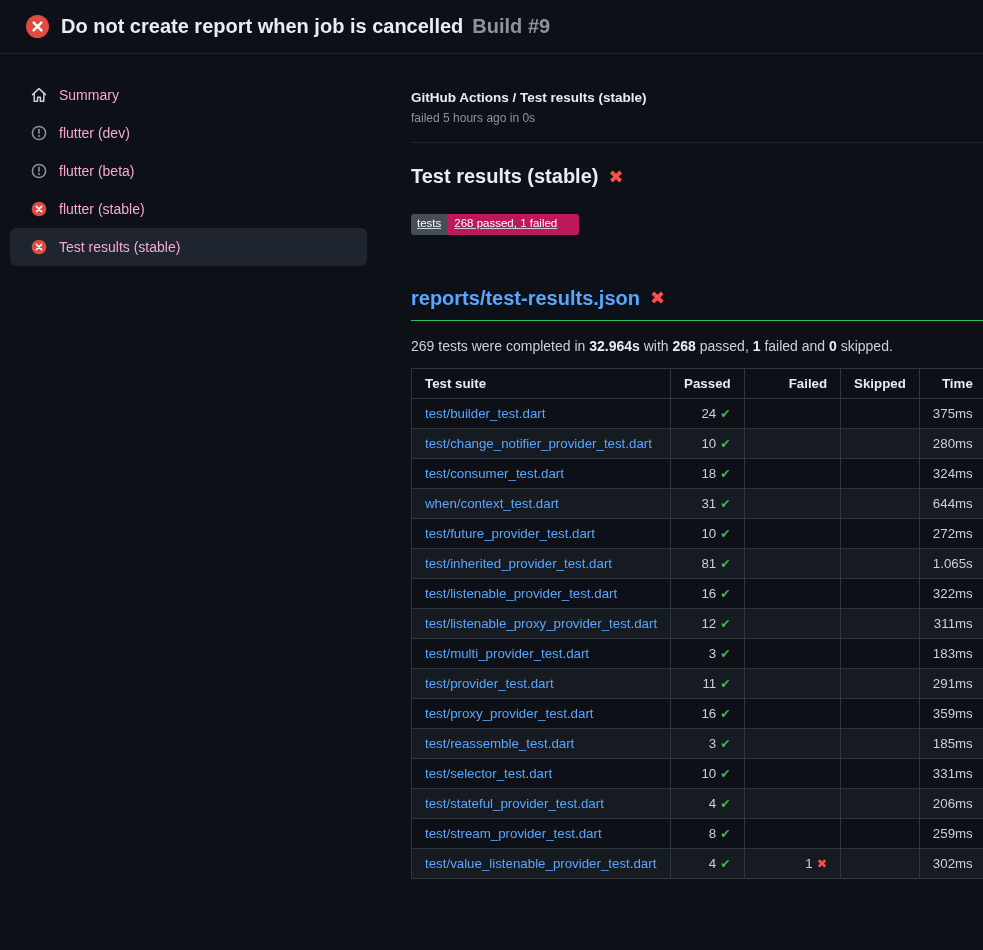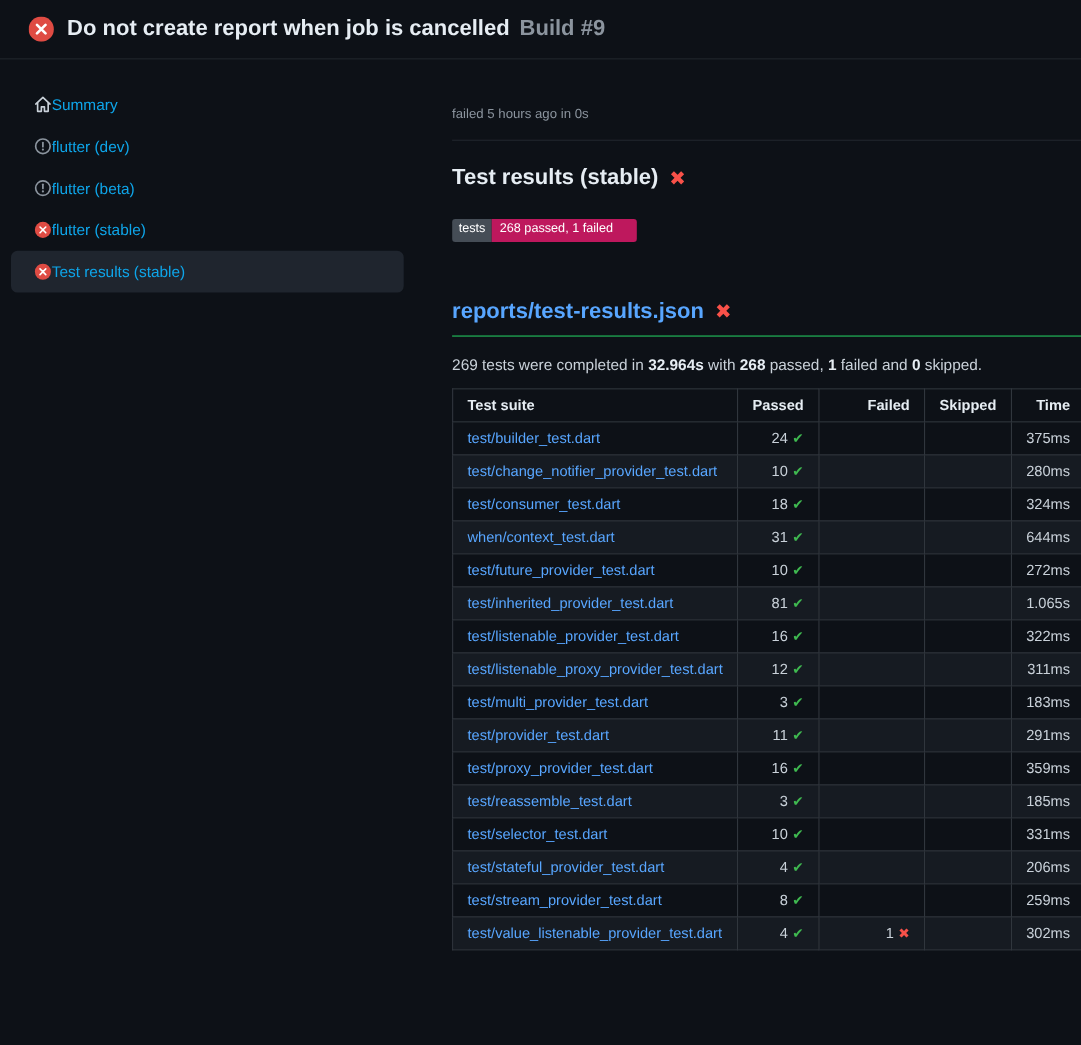--- a/index.html
+++ b/index.html
@@ -16,40 +16,40 @@
     padding: 15px 16px 15px 26px;
     border-bottom: 1px solid #21262d;
   }
   .app-header h1 { font-size: 20px; font-weight: 700; color: #e6edf3; display: flex; align-items: baseline; gap: 9px; }
   .build-no { color: #8b949e; font-weight: 600; }
   
   .layout { display: flex; align-items: flex-start; }
   
   .sidebar { width: 383px; flex: 0 0 383px; padding: 22px 16px 0 10px; }
   .side-item {
-    display: flex; align-items: flex-end; 
+    display: flex; align-items: flex-end; gap: 12px;
     padding: 11px 10px 11px 21px;
-    font-size: 14px; color: #0ea5e9;
+    font-size: 14px; color: #f9a8d4;
     border-radius: 6px; cursor: pointer;
   }
   .side-item.selected { background: #1f252e; }
   .jobs-heading { color: #8b949e; font-size: 12px; margin: 26px 0 6px 17px; }
   .icon { display: inline-flex; flex: 0 0 auto; }
   
   .main { flex: 1 1 auto; padding: 36px 0 0 28px; min-width: 0; }
   .breadcrumb { font-size: 13.5px; font-weight: 700; color: #e6edf3; }
   .run-status { font-size: 12px; color: #8b949e; margin-top: 6px; }
   .divider { border: 0; border-top: 1px solid #21262d; margin: 17px 0 22px 0; }
   .section-title {
     display: flex; align-items: center; gap: 10px;
     font-size: 20px; font-weight: 700; color: #e6edf3;
   }
   .xmark { color: #f85149; font-size: 18px; font-weight: 700; line-height: 1; }
   
-  .badge { display: inline-flex; margin-top: 26px; border-radius: 3px; overflow: hidden; font-size: 11.5px; line-height: 1; }
+  .badge { display: inline-flex; margin-top: 26px; border-radius: 3px; overflow: hidden; font-size: 11.5px; line-height: 1; text-decoration: underline; }
   .badge-label { background: #454d56; color: #ffffff; padding: 4px 6px 5px 6px; }
   .badge-value { background: #be185d; color: #ffffff; padding: 4px 22px 5px 7px; }
   
   .report-title {
     display: flex; align-items: center; gap: 10px;
     margin-top: 52px; padding-bottom: 10px;
     border-bottom: 1px solid #22c55e;
     font-size: 20px; font-weight: 700;
   }
   .report-title a { color: #58a6ff; text-decoration: none; }
@@ -138,20 +138,21 @@
             <circle cx="8" cy="8" r="7.3" fill="#df4b43"></circle>
             <path d="M5.4 5.4 L10.6 10.6 M10.6 5.4 L5.4 10.6" stroke="#ffffff" stroke-width="1.5" stroke-linecap="round"></path>
           </svg>
         </span>
         <span>Test results (stable)</span>
       </div>
     </nav>
   </aside>
 
   <main class="main">
+    <div class="breadcrumb">GitHub Actions / Test results (stable)</div>
     <div class="run-status">failed 5 hours ago in 0s</div>
     <hr class="divider">
 
     <h2 class="section-title">
       <span>Test results (stable)</span>
       <span class="xmark">✖</span>
     </h2>
 
     <div class="badge">
       <span class="badge-label">tests</span>

